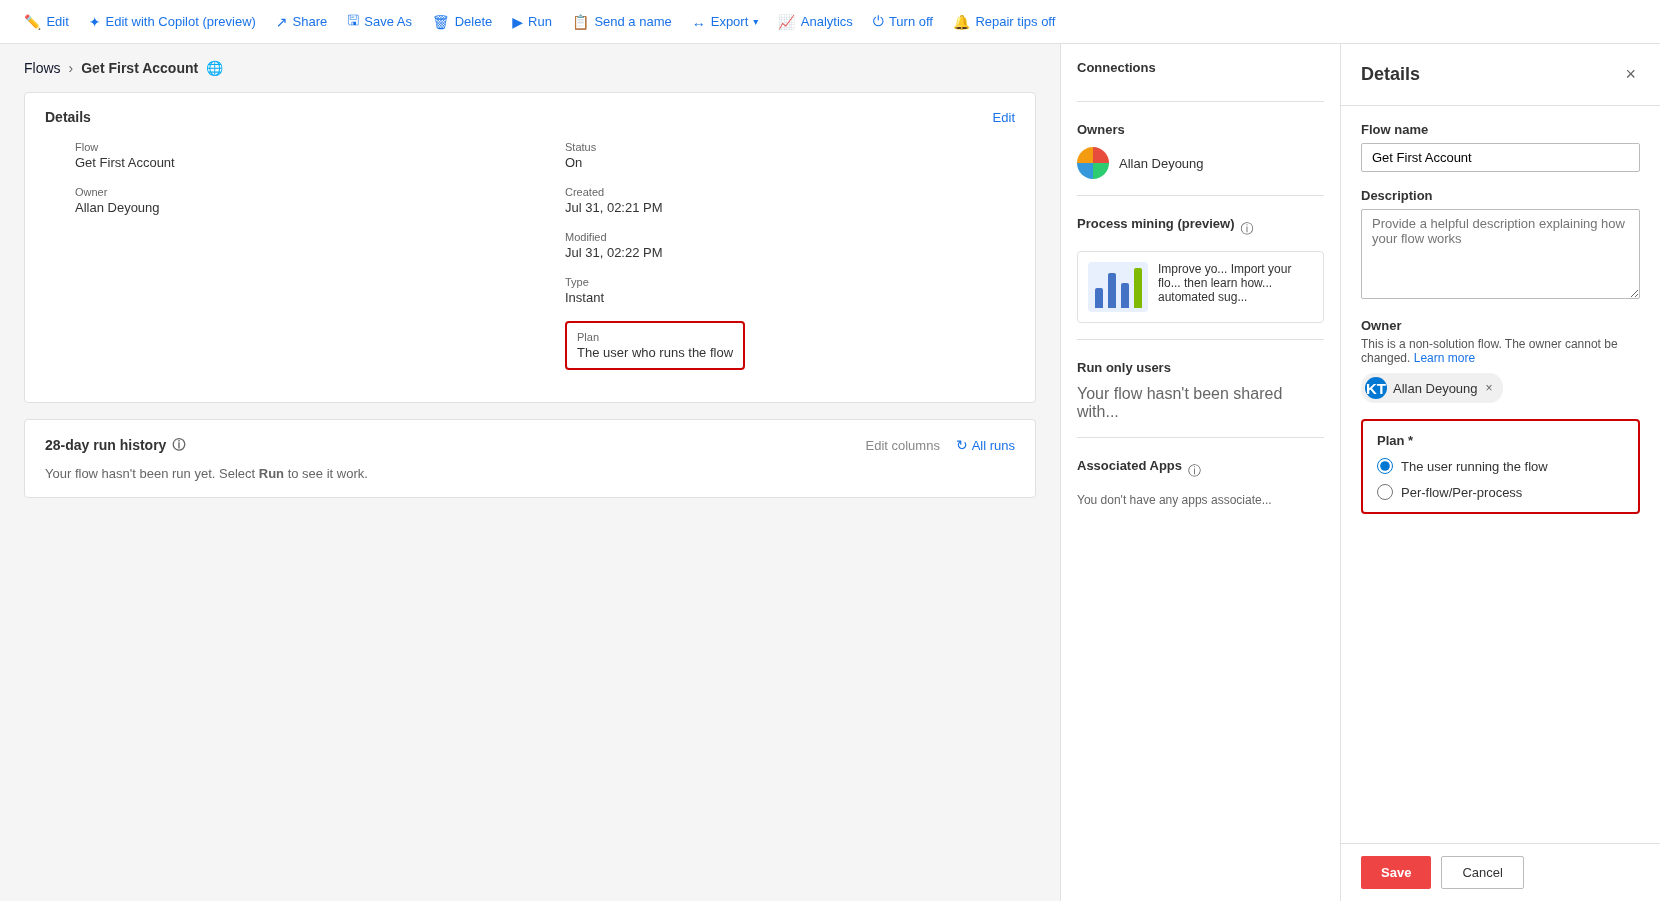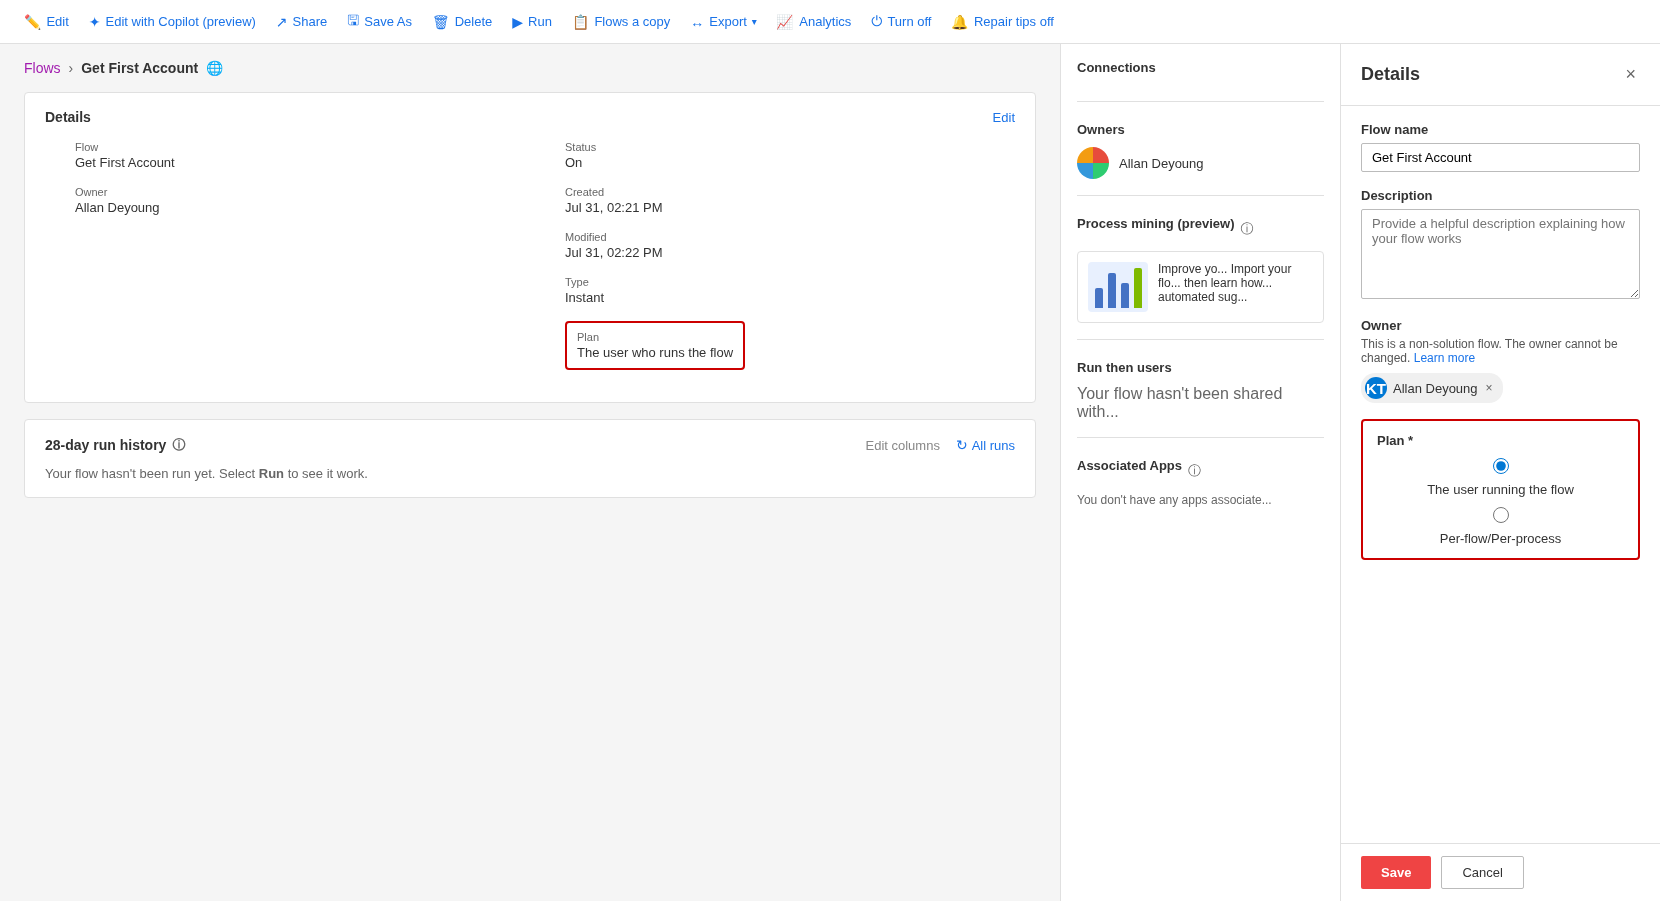--- a/index.html
+++ b/index.html
@@ -57,21 +57,21 @@
 
     
     .breadcrumb {
       display: flex;
       align-items: center;
       gap: 8px;
       margin-bottom: 16px;
       font-size: 14px;
     }
     .breadcrumb-link {
-      color: #a21caf;
+      color: #0f172a;
       cursor: pointer;
       text-decoration: none;
     }
     .breadcrumb-separator {
       color: #666;
     }
     .breadcrumb-current {
       font-weight: 600;
       color: #333;
     }
@@ -389,21 +389,20 @@
       font-weight: 600;
       color: #333;
       margin-bottom: 10px;
     }
     .radio-option {
       display: flex;
       align-items: center;
       gap: 8px;
       margin-bottom: 10px;
       cursor: pointer;
-      flex-direction: column;
     }
     .radio-option:last-child {
       margin-bottom: 0;
     }
     .radio-input {
       width: 16px;
       height: 16px;
       accent-color: #0078d4;
       cursor: pointer;
     }
@@ -467,21 +466,21 @@
   <div class="toolbar-item">
     <span class="toolbar-icon">🗑</span>
     <span>Delete</span>
   </div>
   <div class="toolbar-item">
     <span class="toolbar-icon">▶</span>
     <span>Run</span>
   </div>
   <div class="toolbar-item">
     <span class="toolbar-icon">📋</span>
-    <span>Flows a copy</span>
+    <span>Send a name</span>
   </div>
   <div class="toolbar-item">
     <span class="toolbar-icon">↔</span>
     <span>Export</span>
     <span style="font-size:10px; color:#1a73e8;">▾</span>
   </div>
   <div class="toolbar-item">
     <span class="toolbar-icon">📈</span>
     <span>Analytics</span>
   </div>
@@ -594,21 +593,21 @@
           <div class="bar" style="height:20px;"></div>
           <div class="bar" style="height:35px;"></div>
           <div class="bar" style="height:25px;"></div>
           <div class="bar" style="height:40px; background:#7fba00;"></div>
         </div>
         <div class="process-text">Improve yo... Import your flo... then learn how... automated sug...</div>
       </div>
     </div>
 
     <div class="right-section">
-      <div class="right-section-title">Run then users</div>
+      <div class="right-section-title">Run only users</div>
       <div class="run-only-text">Your flow hasn't been shared with...</div>
     </div>
 
     <div class="right-section">
       <div class="right-section-title-row">
         <span class="right-section-title">Associated Apps</span>
         <span class="info-icon">ⓘ</span>
       </div>
       <div class="associated-text">You don't have any apps associate...</div>
     </div>

